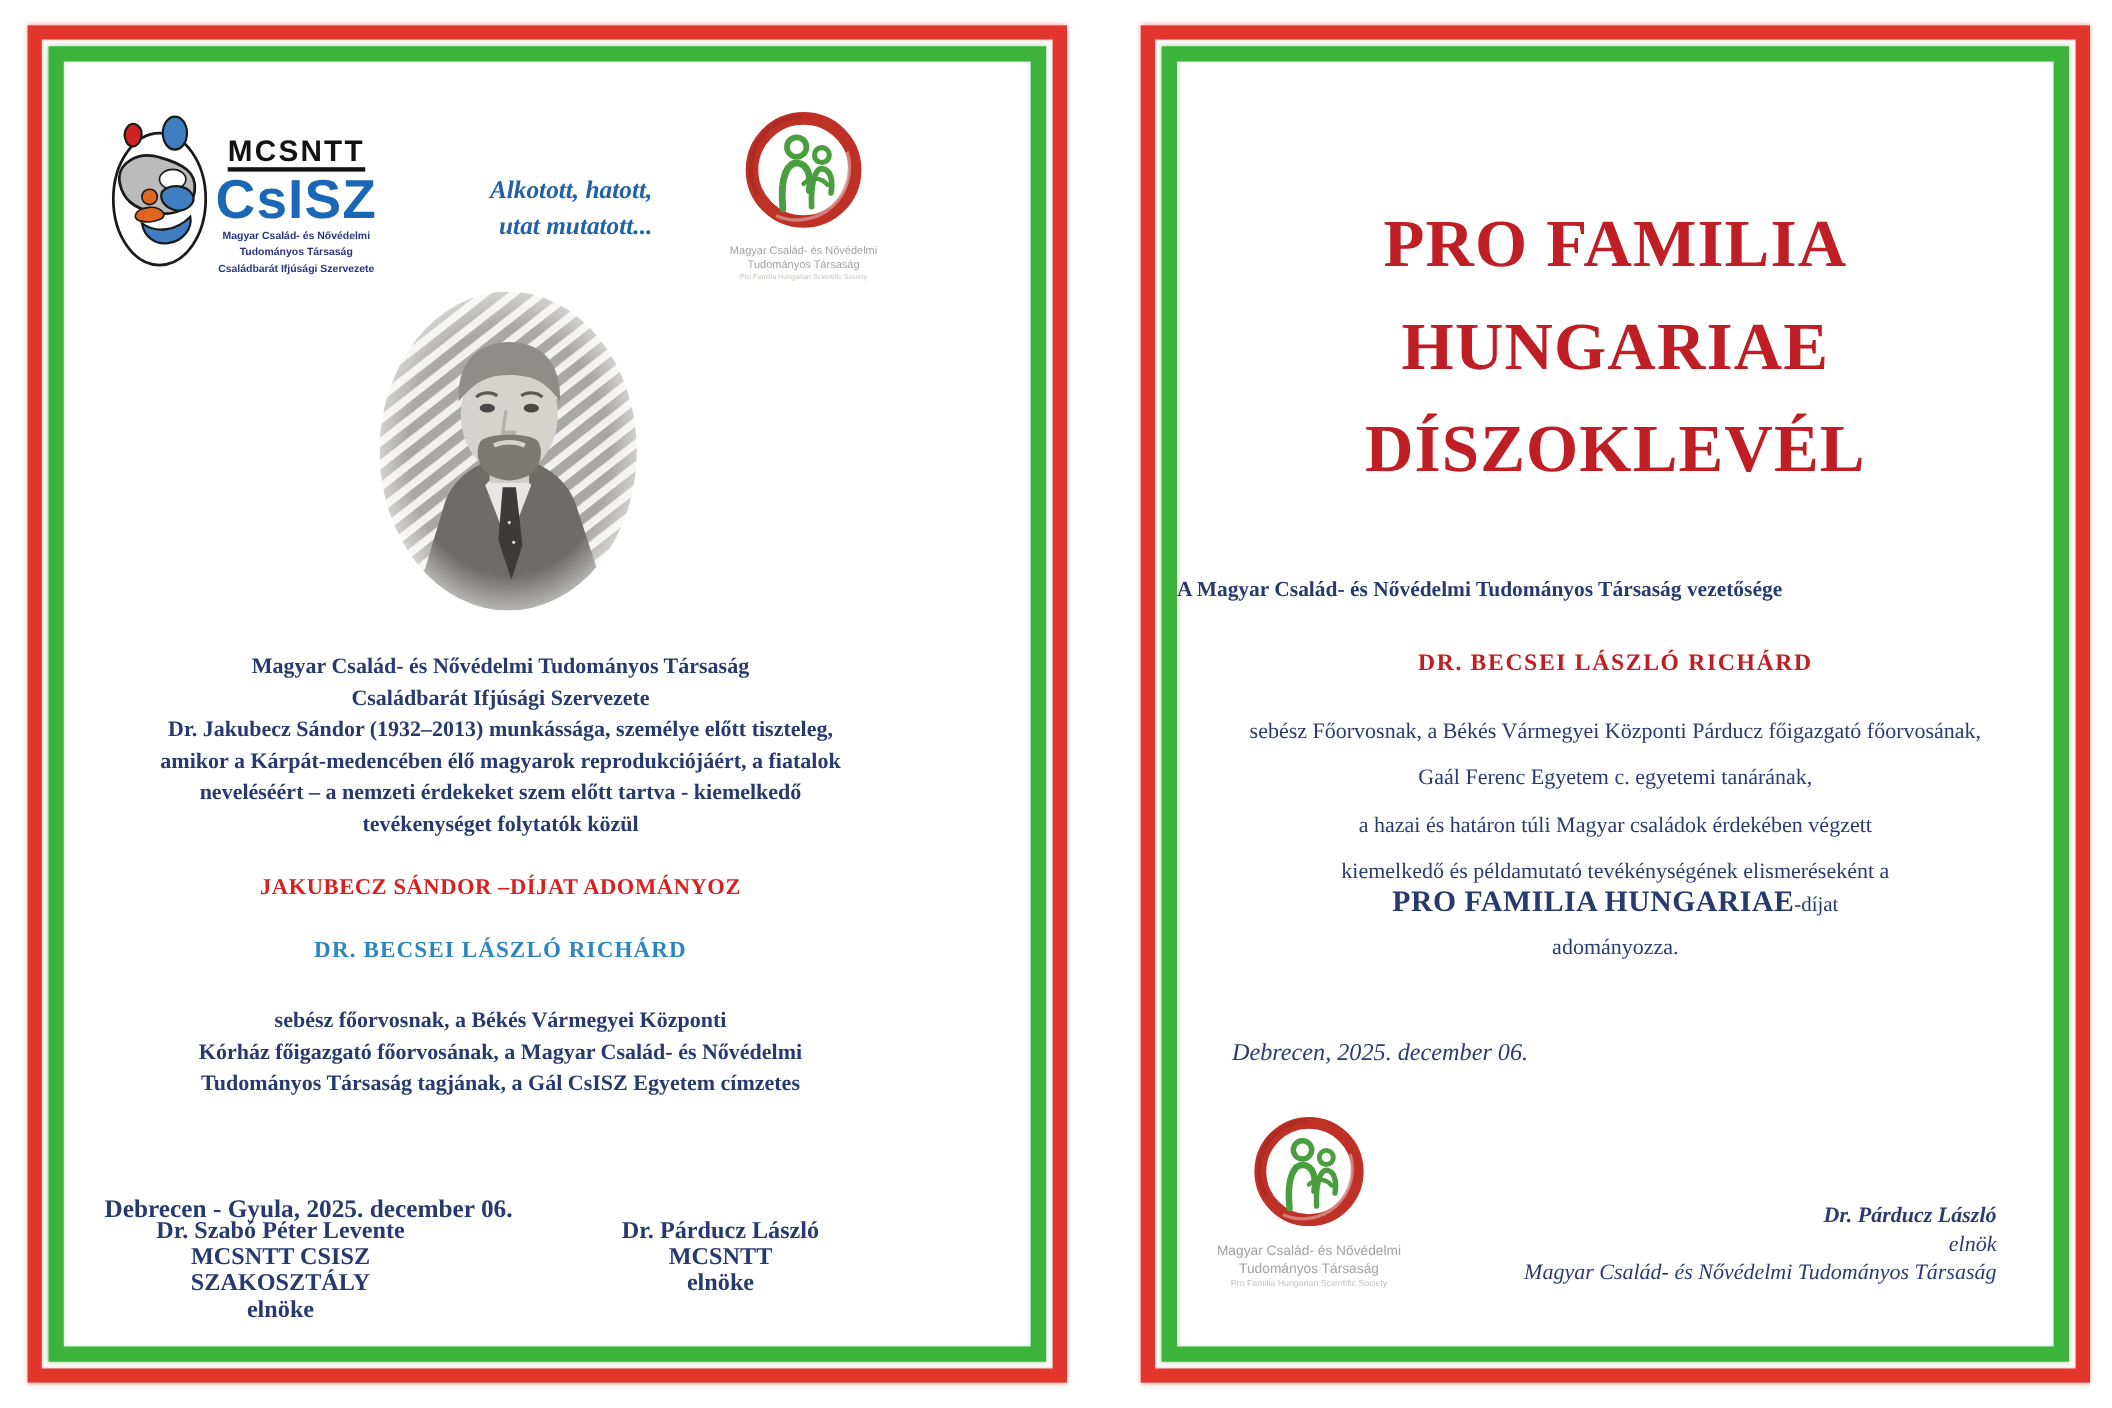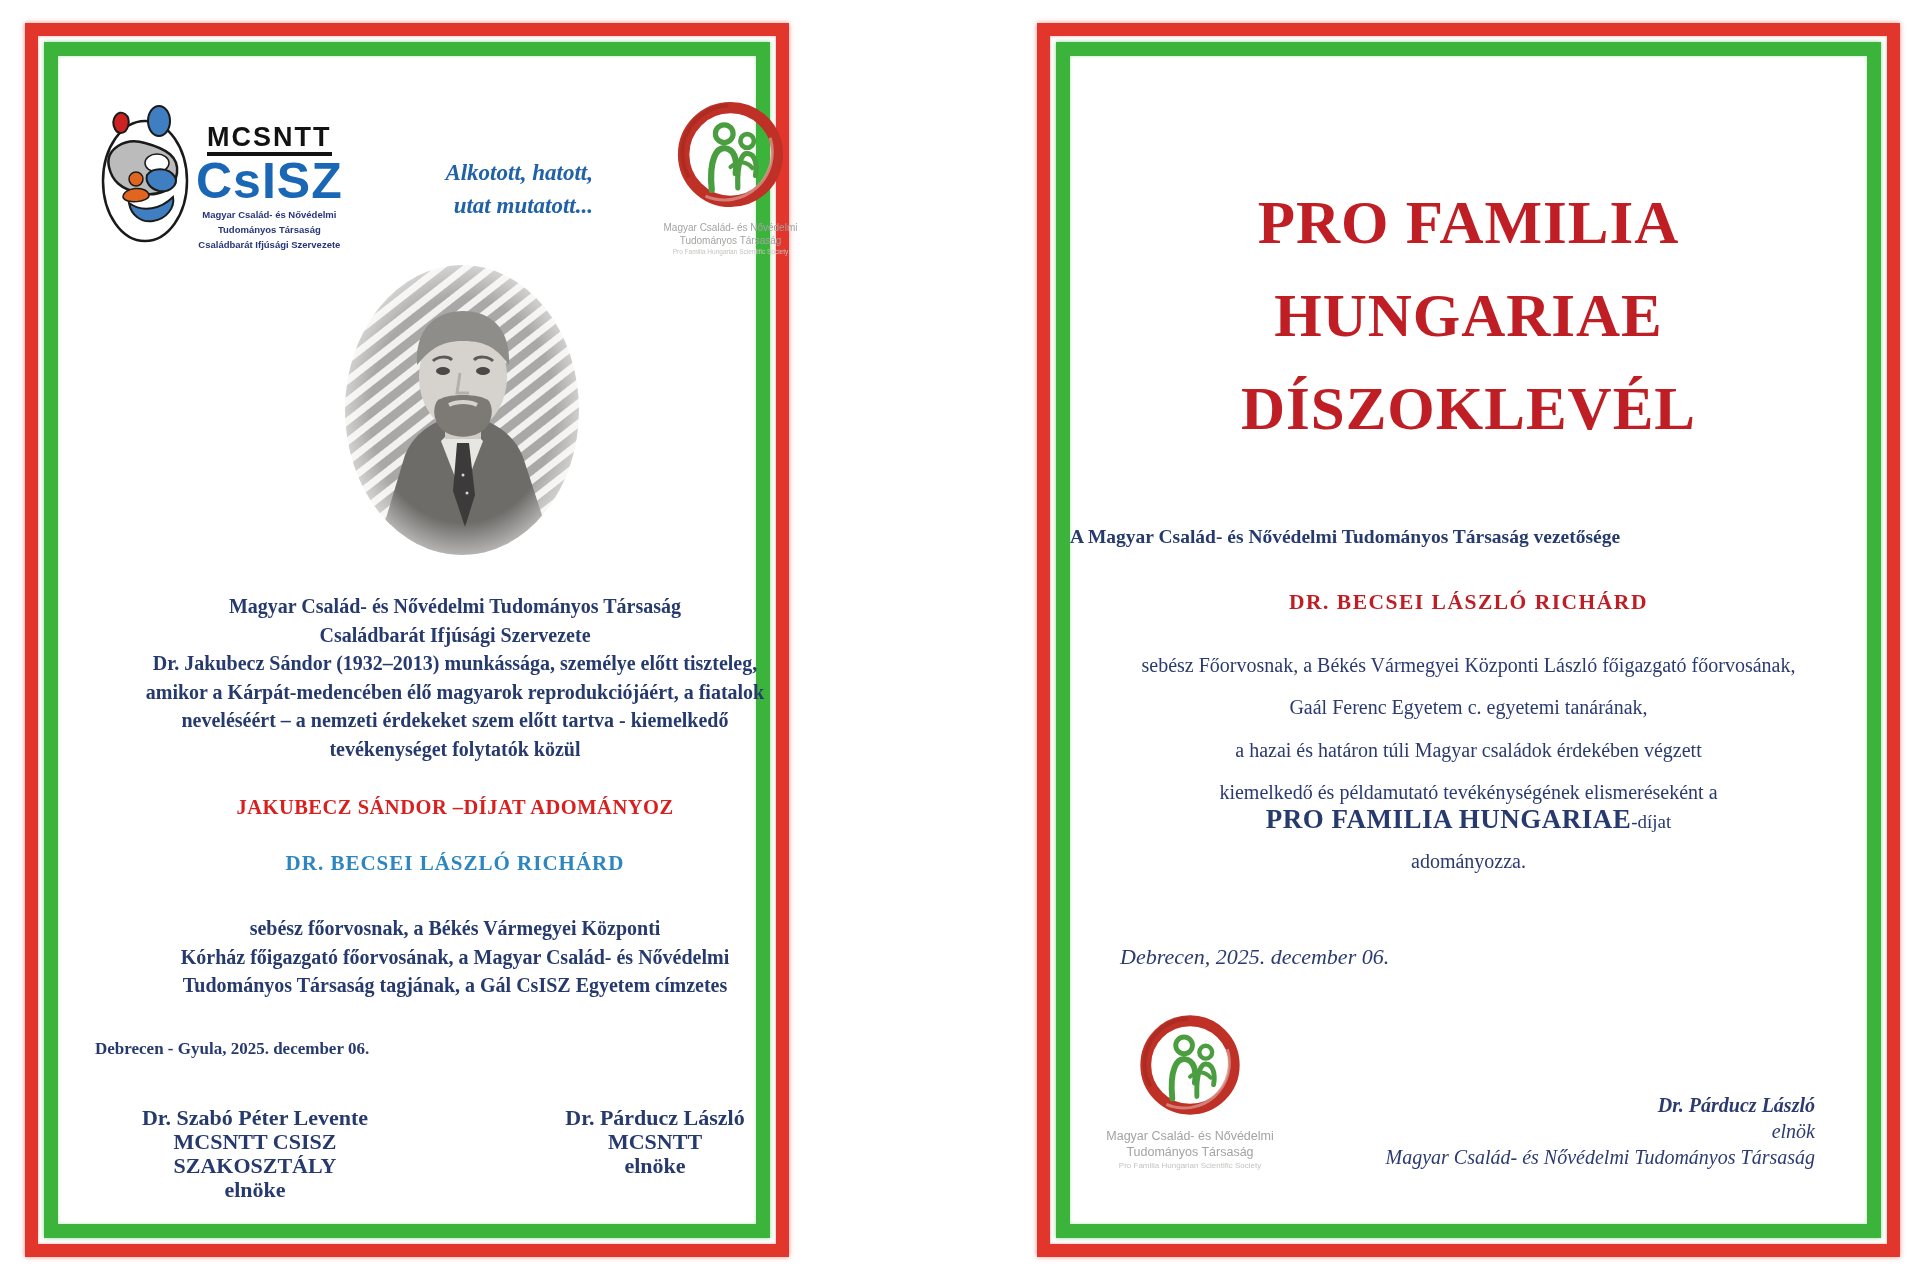--- a/index.html
+++ b/index.html
@@ -8,21 +8,21 @@
 
   .canvas { position:relative; width:1920px; height:1280px; background:#fff; }
 
   
   .cert { position:absolute; top:23px; height:1234px; background:#fff;
           border:13px solid #e2352b; padding:6px;
           box-shadow:0 0 5px rgba(226,53,43,.55), inset 0 0 3px rgba(226,53,43,.4); }
   .cert-inner { position:relative; width:100%; height:100%;
           border:14px solid #3cb43c;
           box-shadow:0 0 4px rgba(60,180,60,.55), inset 0 0 3px rgba(60,180,60,.4); }
-  .cert-left  { left:25px;  width:764px; }
+  .cert-left  { left:25px;  width:945px; }
   .cert-right { left:1037px; width:863px; }
 
   .abs { position:absolute; }
   .ctr { text-align:center; }
 
   
   .csisz-logo { left:37px; top:40px; width:300px; display:flex; }
   .csisz-figs { width:95px; height:152px; flex:0 0 auto; }
   .csisz-texts { padding-top:28px; margin-left:6px; text-align:center; }
   .csisz-acro1 { font-family:"Liberation Sans",sans-serif; font-weight:800; font-size:27px;
@@ -46,21 +46,21 @@
   .portrait .vignette { position:absolute; inset:-8px;
       background:radial-gradient(ellipse at center, rgba(255,255,255,0) 52%, rgba(255,255,255,.85) 78%, #ffffff 95%); }
 
   .navy-block { color:#263a6e; font-weight:700; }
   .intro-block { left:27px; top:536px; width:740px; font-size:20px; line-height:28.5px; }
   .award-line  { left:27px; top:740px; width:740px; text-align:center;
                  color:#d8201f; font-weight:700; font-size:20.5px; letter-spacing:.5px; }
   .recipient-blue { left:27px; top:795px; width:740px; text-align:center;
                  color:#2e86c1; font-weight:700; font-size:21px; letter-spacing:1px; }
   .body-block  { left:27px; top:858px; width:740px; font-size:20px; line-height:28.5px; }
-  .date-left   { left:37px; top:983px; font-size:17px; font-weight:700; color:#263a6e; }
+  .date-left   { left:37px; top:1030px; font-size:23px; font-weight:700; color:#263a6e; }
 
   .sig-col { top:1050px; width:300px; text-align:center; color:#263a6e;
              font-weight:700; font-size:22px; line-height:24px; }
   .sig-col-a { left:47px; }
   .sig-col-b { left:447px; }
 
   
   .big-title { left:0; top:120px; width:100%; text-align:center; color:#bf1e24;
                font-weight:700; font-size:61px; line-height:93px; letter-spacing:1px; }
   .issuer    { left:0; top:470px; width:100%; text-align:left; color:#263a6e;
@@ -206,21 +206,21 @@
 
       <div class="abs big-title">
         <div>PRO FAMILIA</div>
         <div>HUNGARIAE</div>
         <div>DÍSZOKLEVÉL</div>
       </div>
 
       <div class="abs issuer">A Magyar Család- és Nővédelmi Tudományos Társaság vezetősége</div>
       <div class="abs recipient-red">DR. BECSEI LÁSZLÓ RICHÁRD</div>
 
-      <div class="abs rbody rb1">sebész Főorvosnak, a Békés Vármegyei Központi László főigazgató főorvosának,</div>
+      <div class="abs rbody rb1">sebész Főorvosnak, a Békés Vármegyei Központi Párducz főigazgató főorvosának,</div>
       <div class="abs rbody rb2">Gaál Ferenc Egyetem c. egyetemi tanárának,</div>
       <div class="abs rbody rb3">a hazai és határon túli Magyar családok érdekében végzett</div>
       <div class="abs rbody rb4">kiemelkedő és példamutató tevékénységének elismeréseként a</div>
 
       <div class="abs award-big">
         <span class="nm">PRO FAMILIA HUNGARIAE</span><span class="sfx">-díjat</span>
       </div>
       <div class="abs award-verb">adományozza.</div>
 
       <div class="abs date-ital">Debrecen, 2025. december 06.</div>

